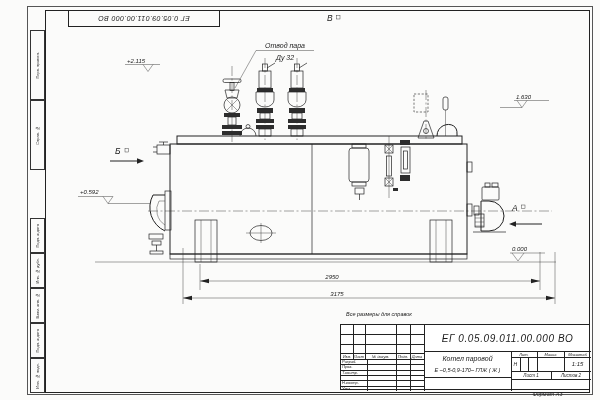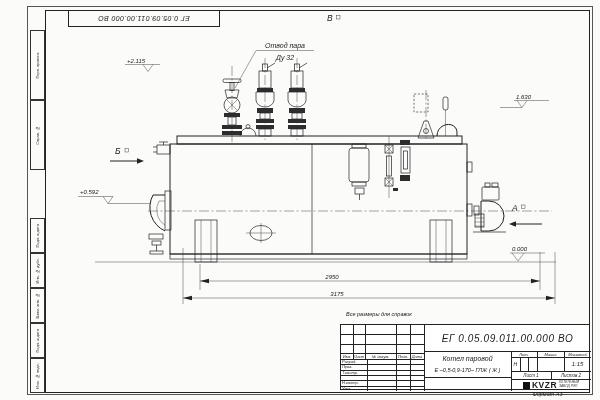--- a/index.html
+++ b/index.html
@@ -334,21 +334,13 @@
 
   <div class="txt f4" style="left:170px;top:26px;width:26px;height:6px;">Лит.</div>
   <div class="txt f4" style="left:196px;top:26px;width:27px;height:6px;">Масса</div>
   <div class="txt f4" style="left:223px;top:26px;width:27px;height:6px;">Масштаб</div>
   <div class="txt f5" style="left:170px;top:32px;width:8.7px;height:14px;">Н</div>
   <div class="txt f6" style="left:223px;top:32px;width:27px;height:14px;">1:15</div>
 
   <div class="txt f45" style="left:170px;top:46px;width:40px;height:8px;">Лист 1</div>
   <div class="txt f45" style="left:210px;top:46px;width:40px;height:8px;">Листов 2</div>
 
-  <div class="logo-box">
-    <span class="logo-sq"></span>
-    <span class="logo-t">KVZR</span>
-    <span class="logo-small">
-      <span>КОТЕЛЬНЫЙ</span>
-      <span>ЗАВОД РЭП</span>
-    </span>
-  </div>
 </div>
 
 </body></html>

